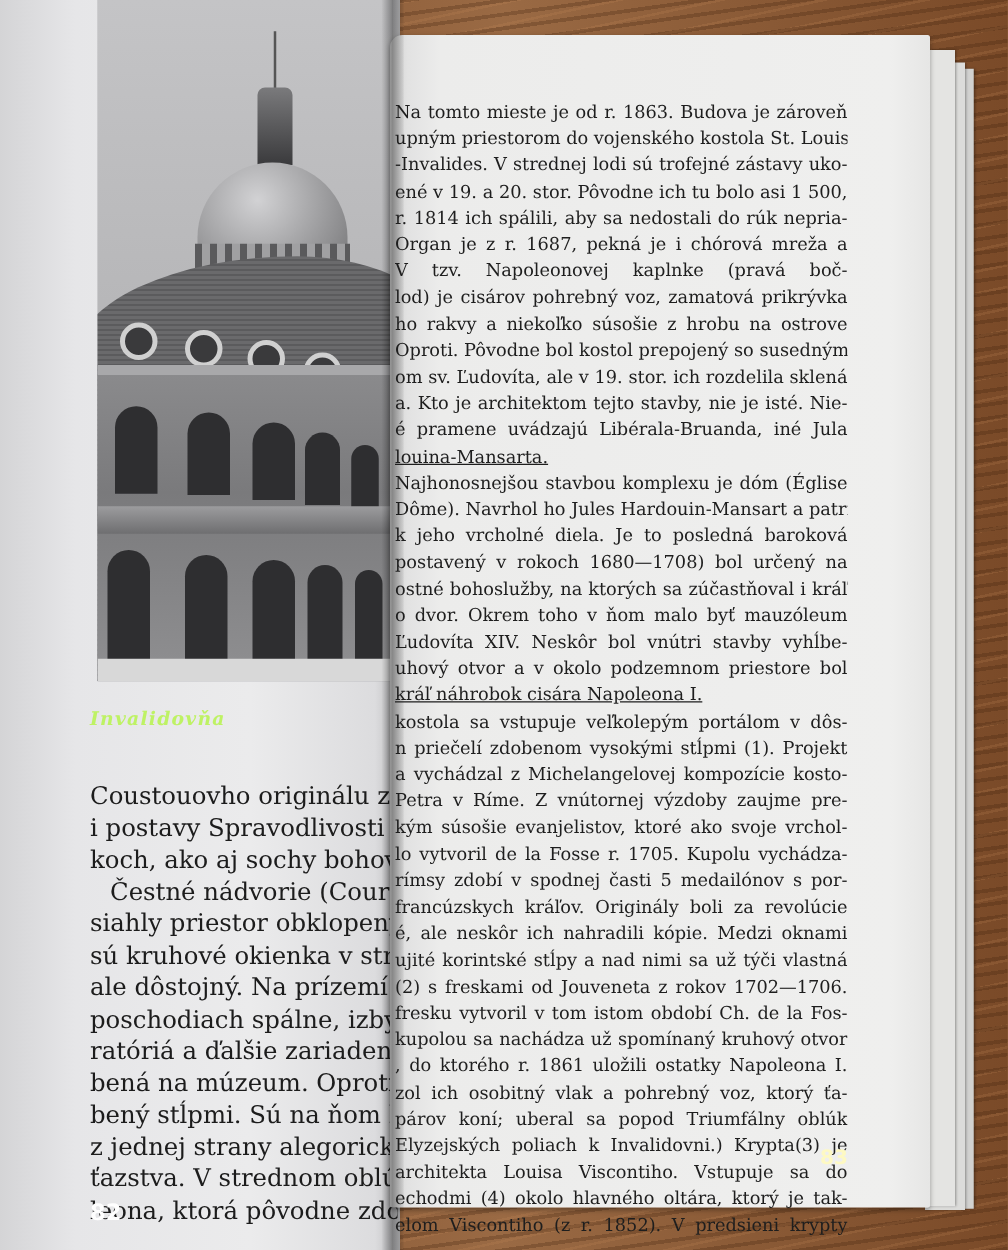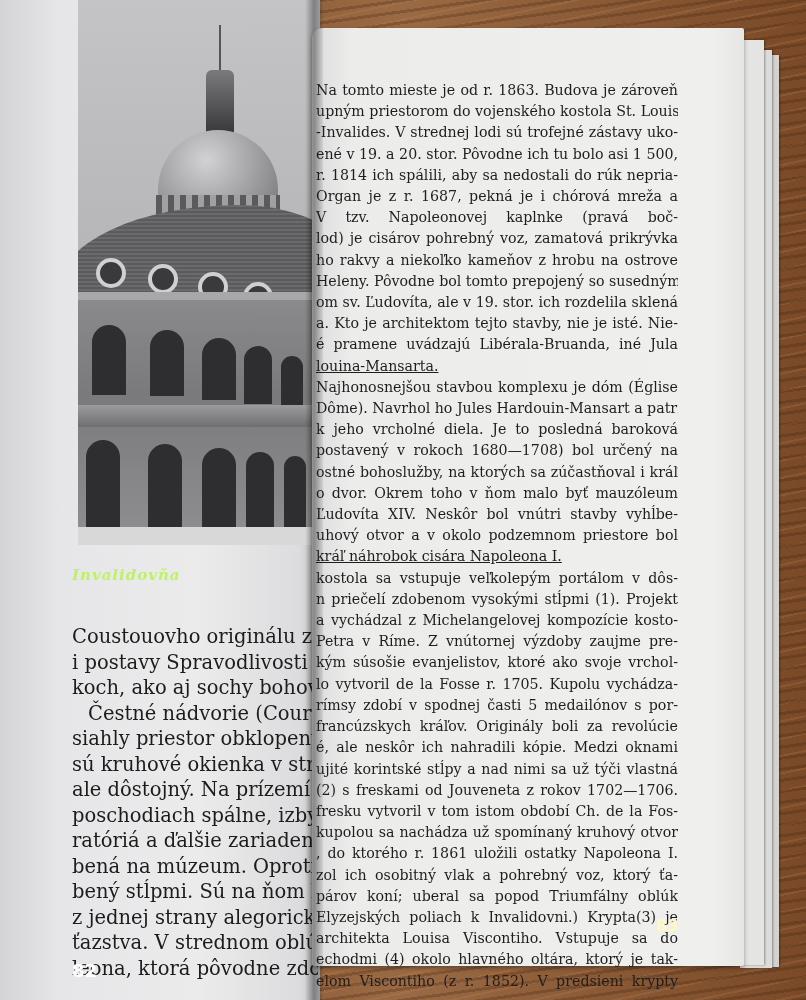--- a/index.html
+++ b/index.html
@@ -147,22 +147,22 @@
 
 <div class="right-text">
   <span class="line">Na tomto mieste je od r. 1863. Budova je zároveň</span>
   <span class="line">upným priestorom do vojenského kostola St. Louis-</span>
   <span class="line">-Invalides. V strednej lodi sú trofejné zástavy uko-</span>
   <span class="line">ené v 19. a 20. stor. Pôvodne ich tu bolo asi 1 500,</span>
   <span class="line">r. 1814 ich spálili, aby sa nedostali do rúk nepria-</span>
   <span class="line">Organ je z r. 1687, pekná je i chórová mreža a</span>
   <span class="line">V tzv. Napoleonovej kaplnke (pravá boč-</span>
   <span class="line">lod) je cisárov pohrebný voz, zamatová prikrývka</span>
-  <span class="line">ho rakvy a niekoľko kameňov z hrobu na ostrove</span>
-  <span class="line">Heleny. Pôvodne bol tomto prepojený so susedným</span>
+  <span class="line">ho rakvy a niekoľko súsošie z hrobu na ostrove</span>
+  <span class="line">Oproti. Pôvodne bol kostol prepojený so susedným</span>
   <span class="line">om sv. Ľudovíta, ale v 19. stor. ich rozdelila sklená</span>
   <span class="line">a. Kto je architektom tejto stavby, nie je isté. Nie-</span>
   <span class="line">é pramene uvádzajú Libérala-Bruanda, iné Jula</span>
   <span class="line last">louina-Mansarta.</span>
   <span class="line">Najhonosnejšou stavbou komplexu je dóm (Église</span>
   <span class="line">Dôme). Navrhol ho Jules Hardouin-Mansart a patrí</span>
   <span class="line">k jeho vrcholné diela. Je to posledná baroková</span>
   <span class="line">postavený v rokoch 1680—1708) bol určený na</span>
   <span class="line">ostné bohoslužby, na ktorých sa zúčastňoval i kráľ</span>
   <span class="line">o dvor. Okrem toho v ňom malo byť mauzóleum</span>

